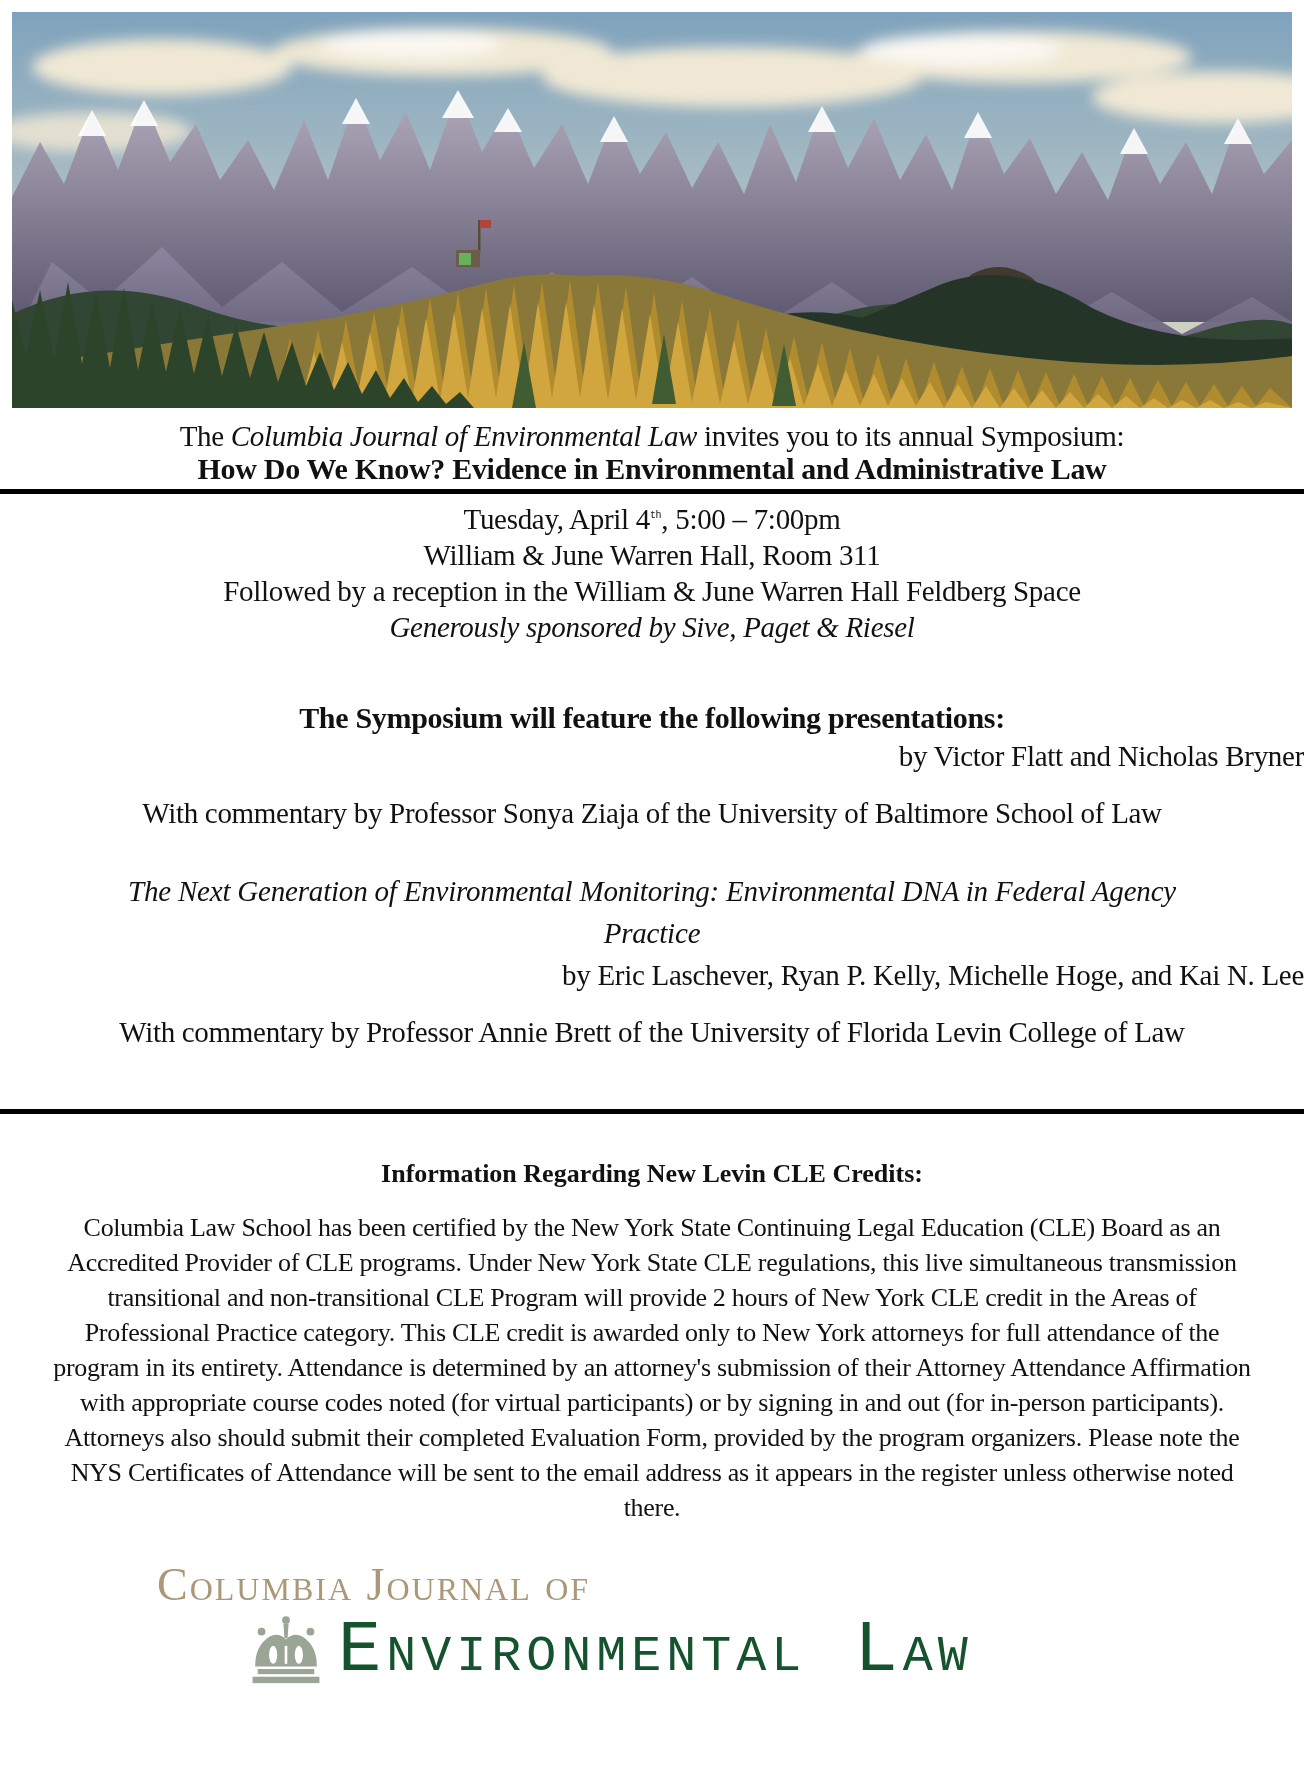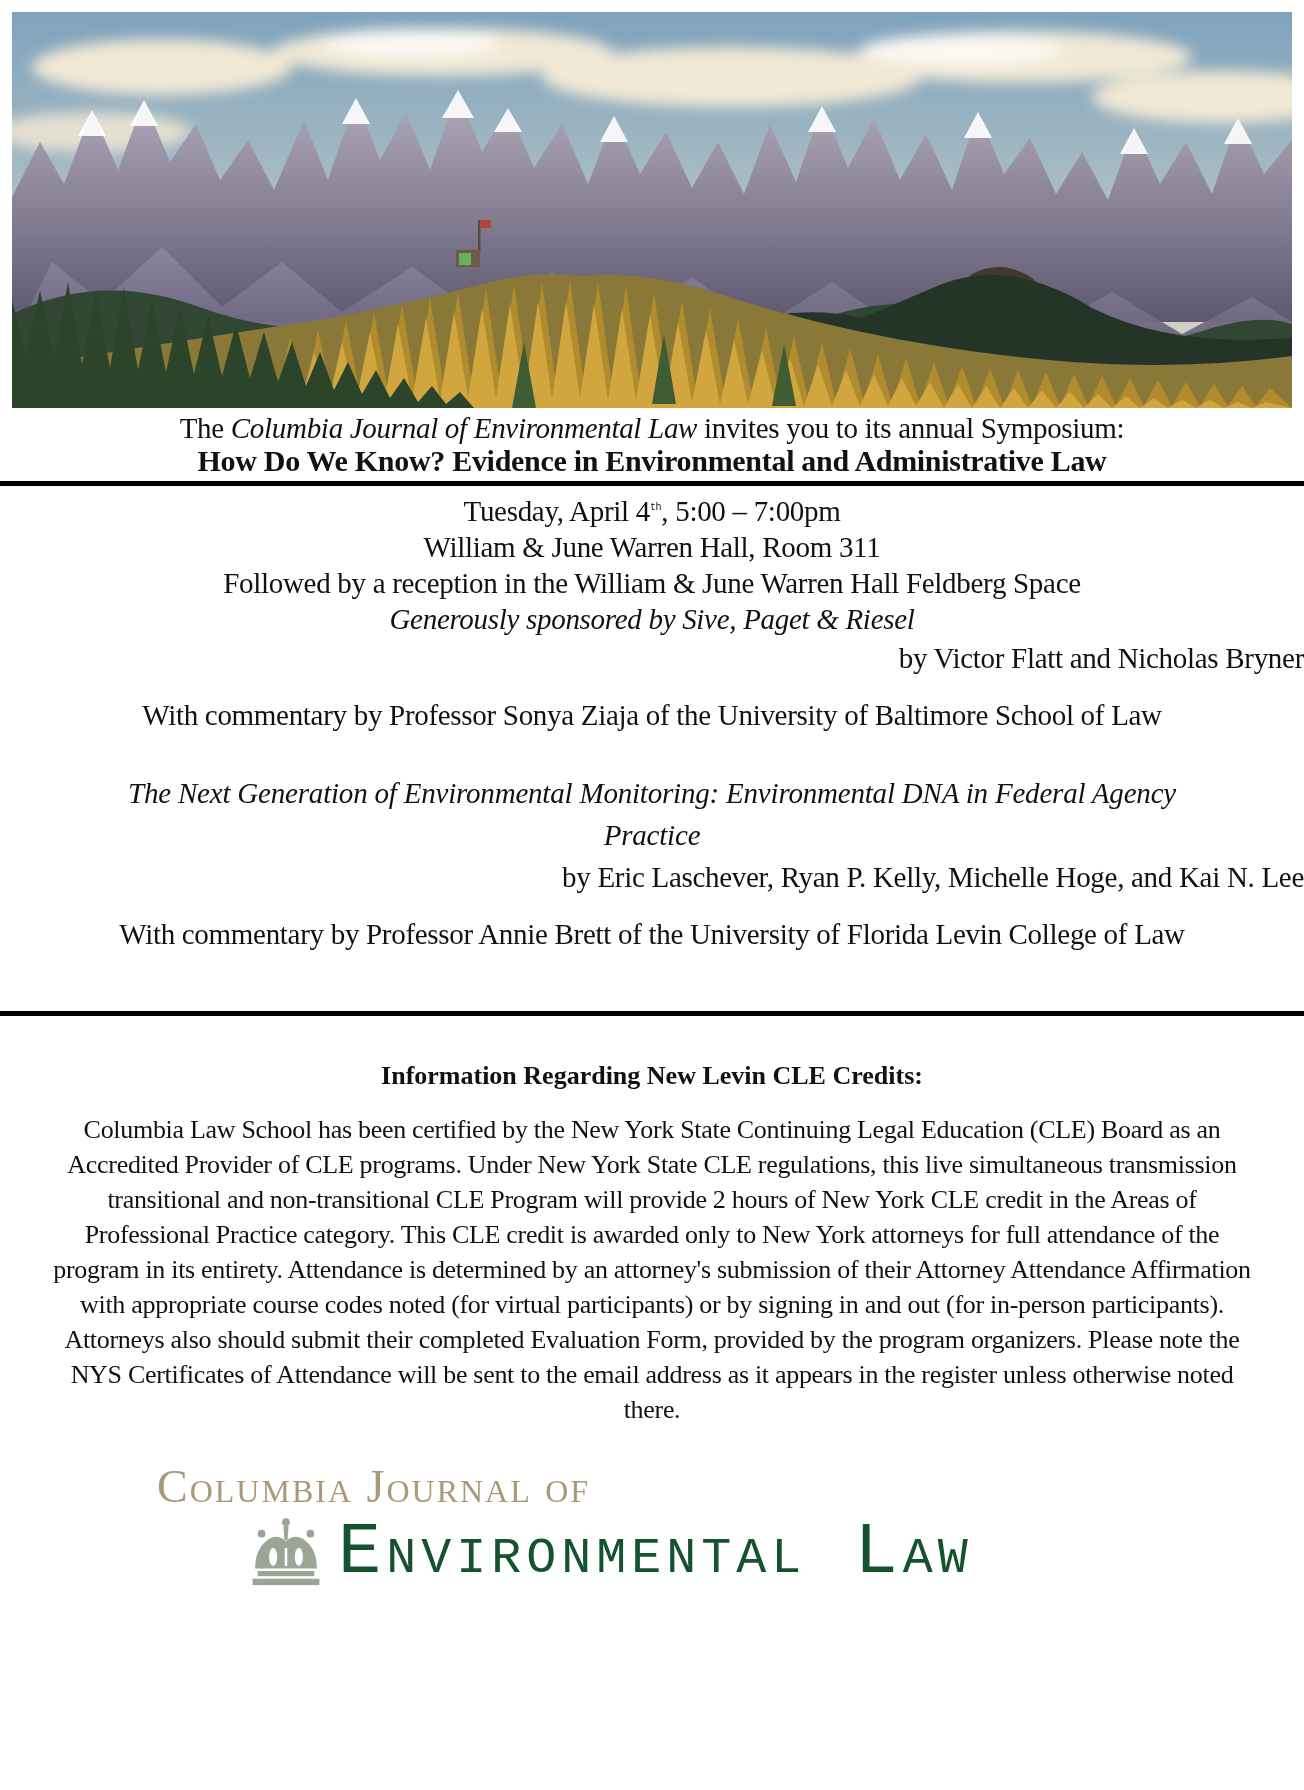--- a/index.html
+++ b/index.html
@@ -14,21 +14,21 @@
   
   .hero {
     margin: 12px 12px 0 12px;
     height: 396px;
     overflow: hidden;
   }
   .hero svg { display: block; width: 100%; height: 100%; }
 
   
   .center { text-align: center; }
-  .intro-line1 { margin-top: 4px; font-size: 29px; line-height: 32px; letter-spacing: -0.3px; }
+  .intro-line1 { margin-top: 12px; font-size: 29px; line-height: 32px; letter-spacing: -0.3px; }
   .intro-line2 { font-size: 30px; line-height: 34px; font-weight: bold; letter-spacing: -0.3px; }
   .rule { height: 5px; background: #000; width: 100%; }
   .rule1 { margin-top: 3px; }
   .event { margin-top: 7px; font-size: 29px; line-height: 36px; letter-spacing: -0.3px; }
   .event sup { font-size: 10px; vertical-align: super; line-height: 0; font-family: Liberation Mono, monospace; }
   .italic { font-style: italic; }
 
   .program-heading { margin-top: 56px; font-size: 30px; line-height: 34px; font-weight: bold; letter-spacing: -0.3px; }
   .pres-title { margin-top: 36px; font-size: 29px; line-height: 42px; font-style: italic; letter-spacing: -0.2px;
                 max-width: 1080px; margin-left: auto; margin-right: auto; }
@@ -153,20 +153,21 @@
 
   <div class="rule rule1"></div>
 
   <div class="event">
     <div class="center"><span>Tuesday, April 4</span><sup>th</sup><span>, 5:00 – 7:00pm</span></div>
     <div class="center">William &amp; June Warren Hall, Room 311</div>
     <div class="center">Followed by a reception in the William &amp; June Warren Hall Feldberg Space</div>
     <div class="center italic">Generously sponsored by Sive, Paget &amp; Riesel</div>
   </div>
 
+  <div class="center program-heading">The Symposium will feature the following presentations:</div>
 
   <div>
     <div class="center pres-authors">by Victor Flatt and Nicholas Bryner</div>
     <div class="center pres-commentary">With commentary by Professor Sonya Ziaja of the University of Baltimore School of Law</div>
   </div>
 
   <div class="pres2">
     <div class="center pres-title">The Next Generation of Environmental Monitoring: Environmental DNA in Federal Agency Practice</div>
     <div class="center pres-authors">by Eric Laschever, Ryan P. Kelly, Michelle Hoge, and Kai N. Lee</div>
     <div class="center pres-commentary">With commentary by Professor Annie Brett of the University of Florida Levin College of Law</div>

